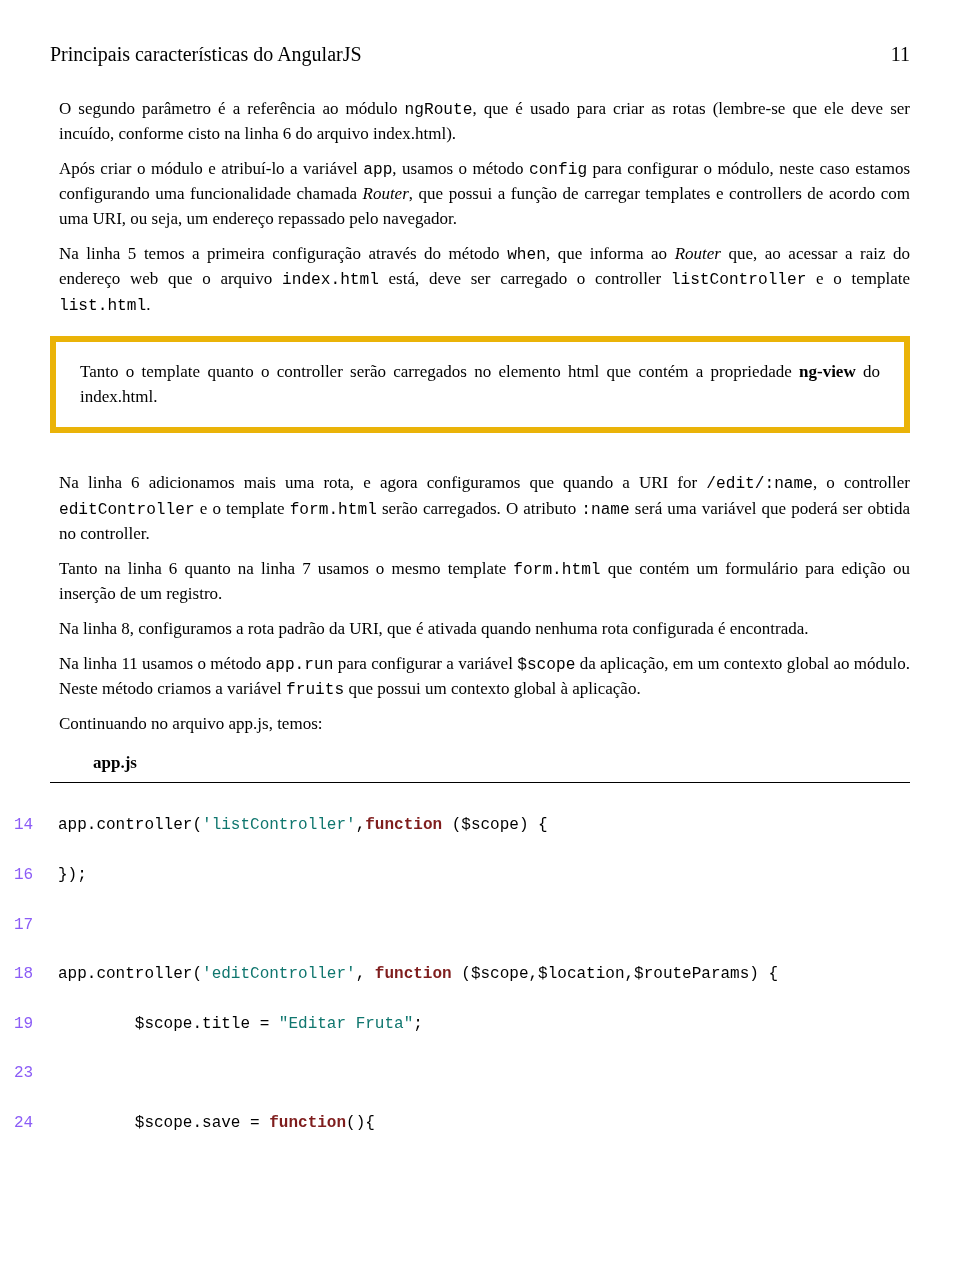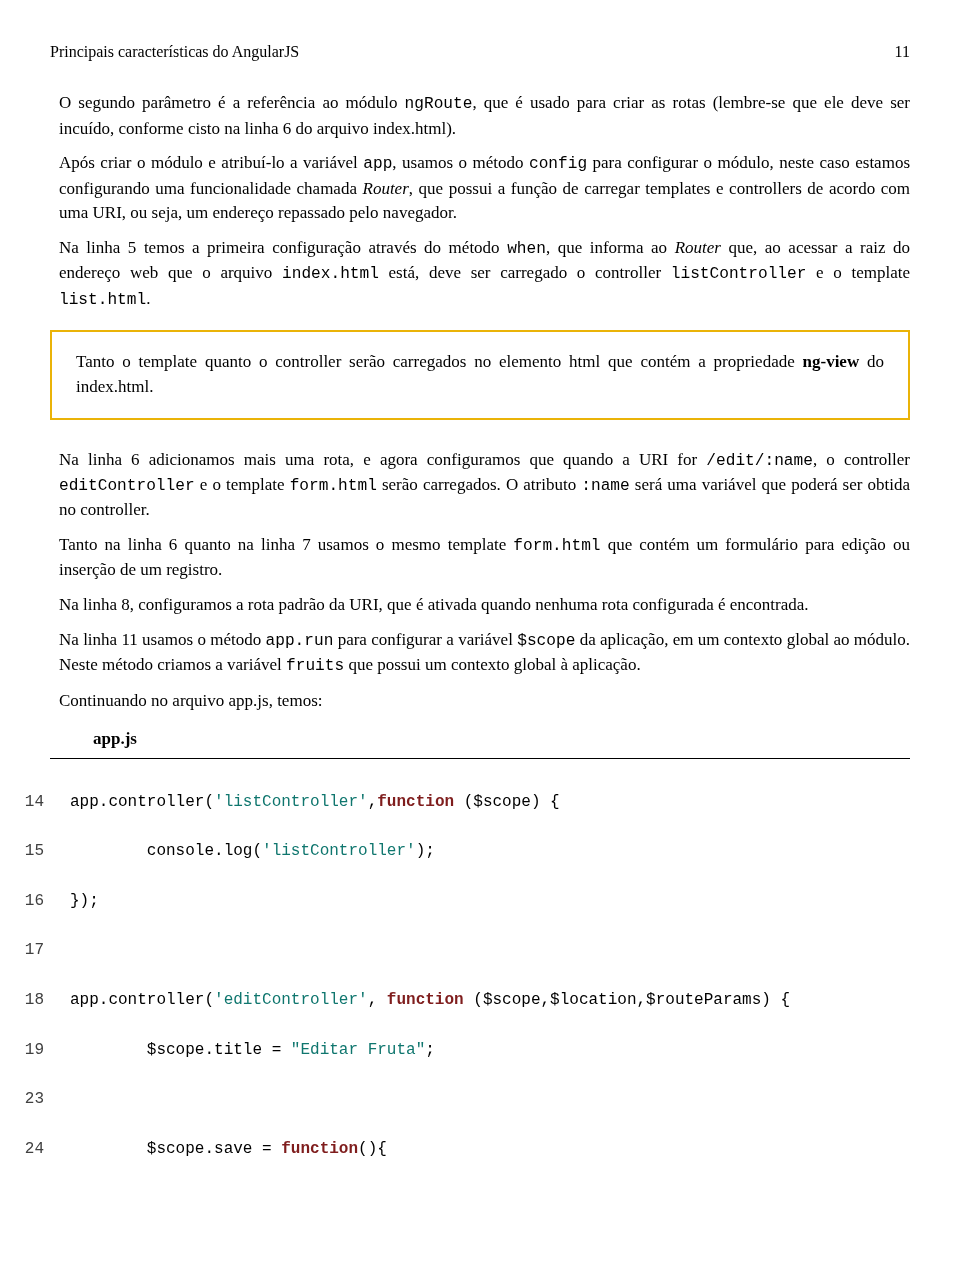--- a/index.html
+++ b/index.html
@@ -9,37 +9,37 @@
     color: #000;
     margin: 0;
     padding: 40px 50px 40px 50px;
     width: 960px;
     box-sizing: border-box;
     background: #fff;
   }
   .header-row {
     display: flex;
     justify-content: space-between;
-    font-size: 16px;
+    font-size: 20px;
     margin-bottom: 28px;
   }
   p {
     margin: 0 0 10px 9px;
     text-align: justify;
   }
   .code-inline {
     font-family: 'Courier New', monospace;
     font-size: 0.95em;
   }
   .italic { font-style: italic; }
   .bold { font-weight: bold; }
   .note-box {
-    border: 2px solid #eab308;
+    border: 6px solid #eab308;
     padding: 18px 24px 18px 24px;
-    margin: 18px 0 28px 0;
+    margin: 18px 0 38px 0;
   }
   .note-box p { margin: 0; }
   .code-filename {
     font-weight: bold;
     margin-top: 14px;
     margin-bottom: 6px;
     margin-left: 43px;
   }
   hr.code-rule {
     border: none;
@@ -49,23 +49,22 @@
   .code-block {
     font-family: 'Courier New', monospace;
     font-size: 16px;
     line-height: 1.55;
     white-space: pre;
     margin-left: -36px;
   }
   .lineno {
     display: inline-block;
     width: 30px;
-    text-align: right;
-    color: #404040;
-    margin-right: 26px;
+    color: #8b5cf6;
+    margin-right: 14px;
   }
   .str { color: #0f766e; }
   .kw  { color: #7f1d1d; font-weight: bold; }
 </style>
 </head>
 <body>
 
 <div class="header-row">
   <span>Principais características do AngularJS</span>
   <span>11</span>
@@ -103,21 +102,20 @@
   <span>Na linha 11 usamos o método </span><span class="code-inline">app.run</span><span> para configurar a variável </span><span class="code-inline">$scope</span><span> da aplicação, em um contexto global ao módulo. Neste método criamos a variável </span><span class="code-inline">fruits</span><span> que possui um contexto global à aplicação.</span>
 </p>
 
 <p>Continuando no arquivo app.js, temos:</p>
 
 <div class="code-filename">app.js</div>
 <hr class="code-rule">
 
 <div class="code-block">
 <div><span class="lineno">14</span><span>app.controller(</span><span class="str">'listController'</span><span>,</span><span class="kw">function</span><span> ($scope) {</span></div>
-<div><span class="lineno">15</span><span>        console.log(</span><span class="str">'listController'</span><span>);</span></div>
 <div><span class="lineno">16</span><span>});</span></div>
 <div><span class="lineno">17</span><span></span></div>
 <div><span class="lineno">18</span><span>app.controller(</span><span class="str">'editController'</span><span>, </span><span class="kw">function</span><span> ($scope,$location,$routeParams) {</span></div>
 <div><span class="lineno">19</span><span>        $scope.title = </span><span class="str">"Editar Fruta"</span><span>;</span></div>
 <div><span class="lineno">23</span><span></span></div>
 <div><span class="lineno">24</span><span>        $scope.save = </span><span class="kw">function</span><span>(){</span></div>
 
 </div>
 
 </body></html>

